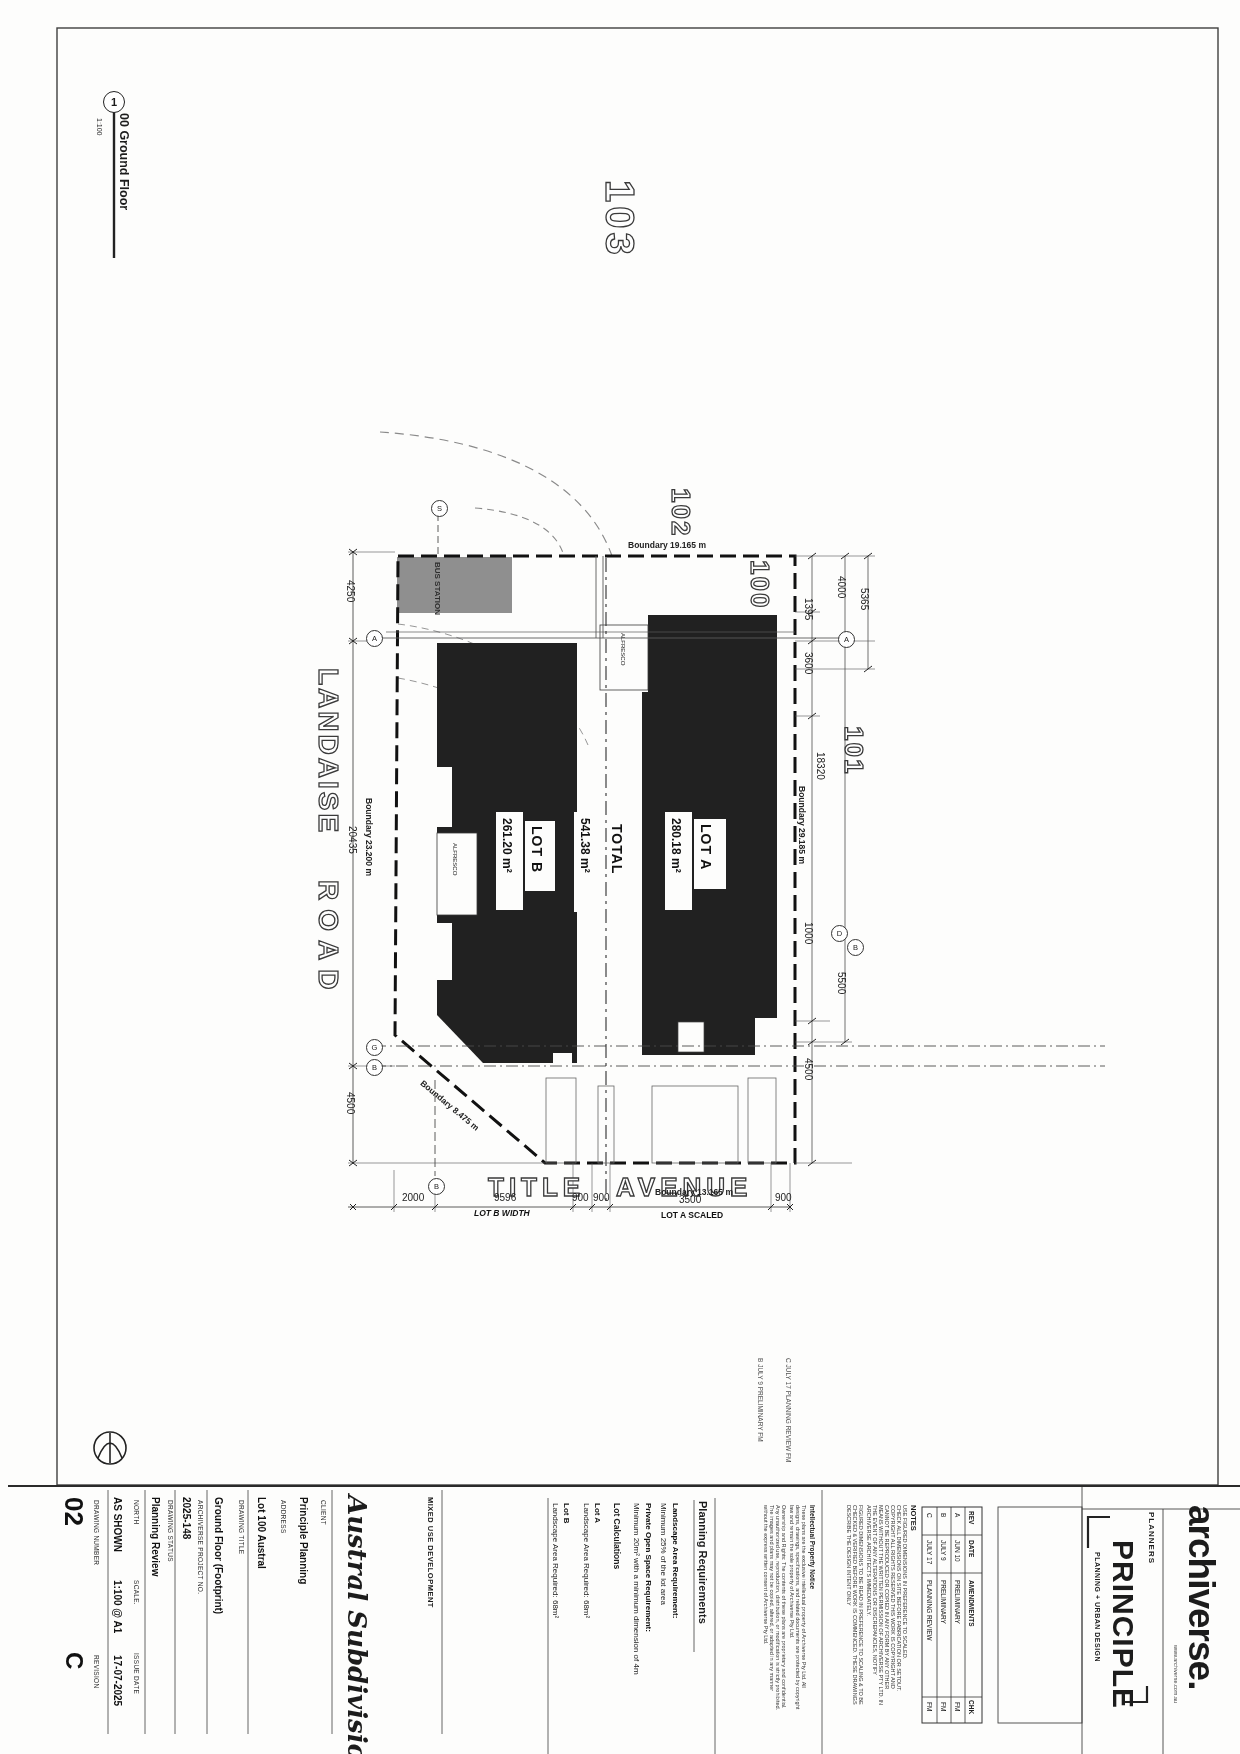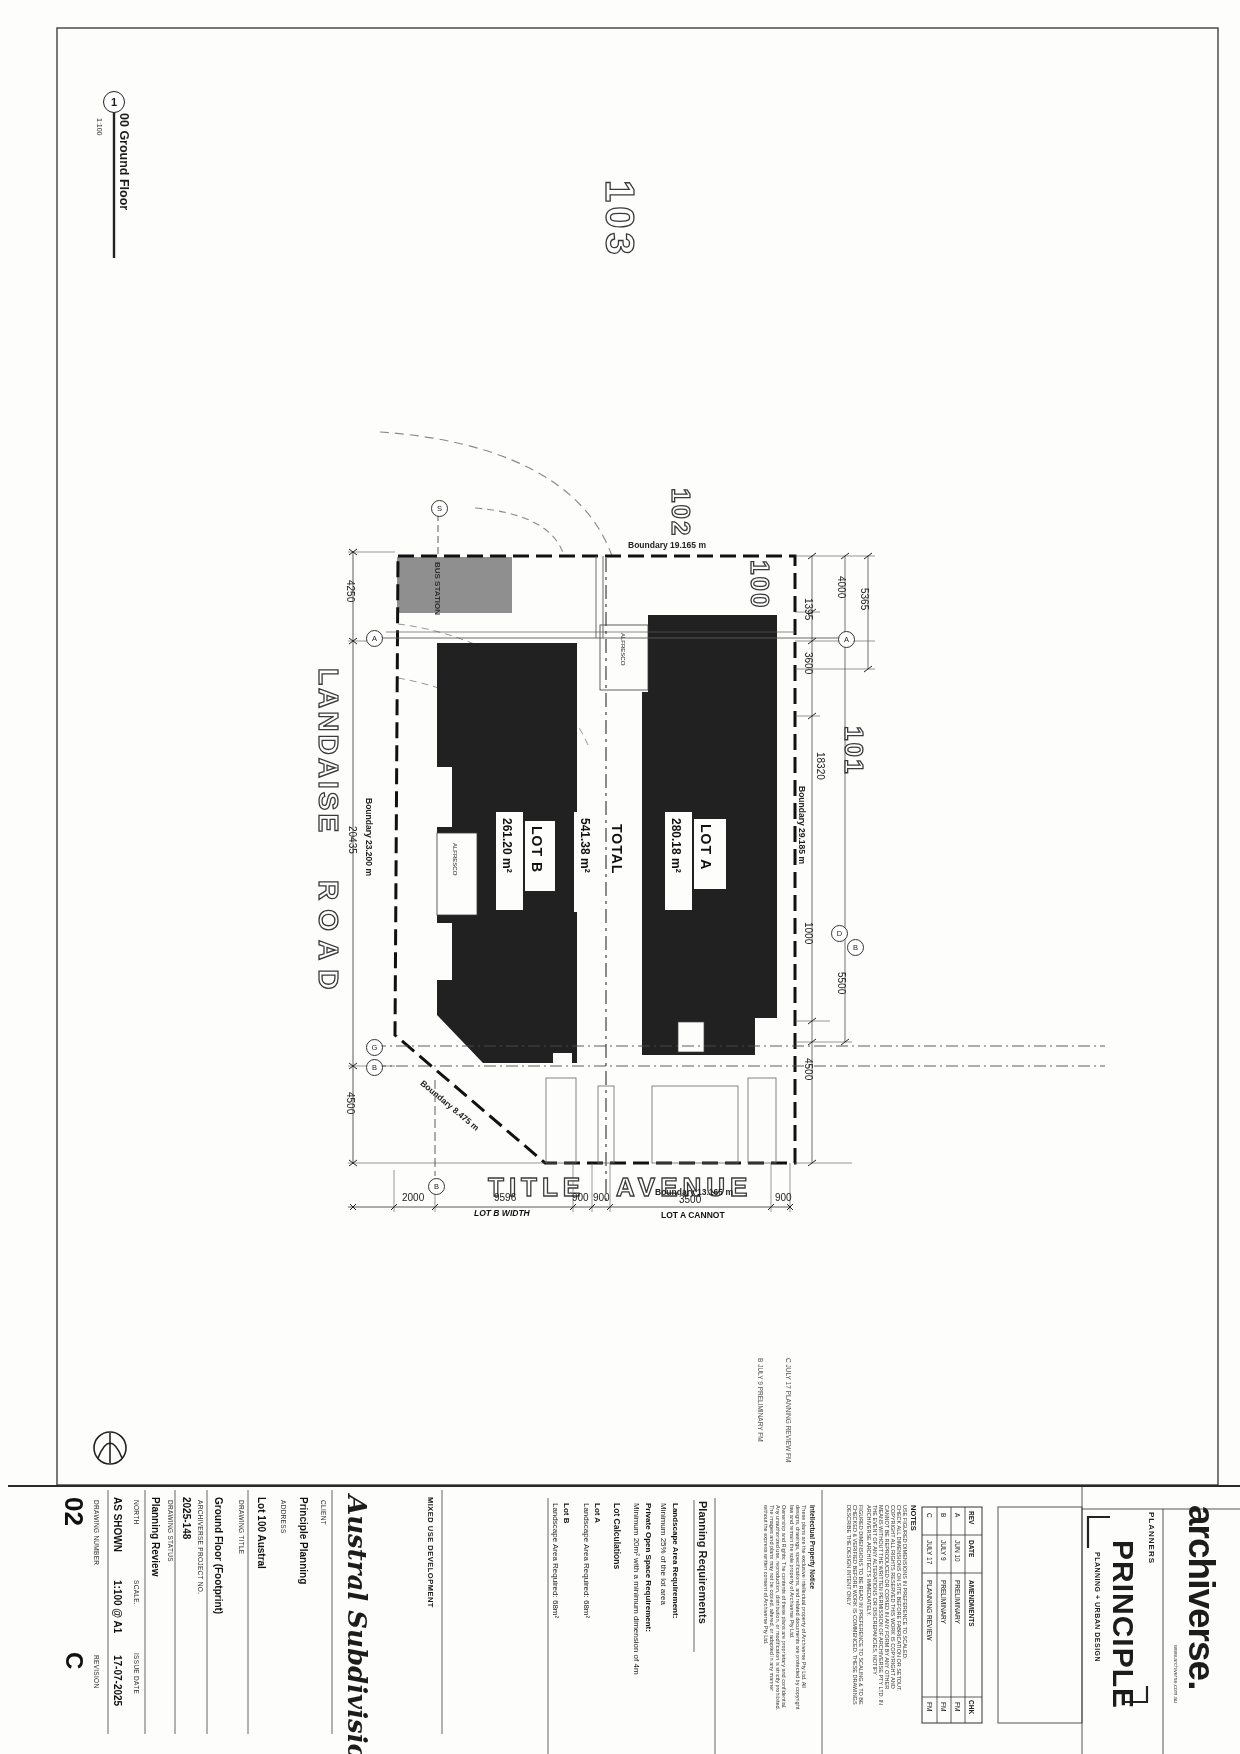--- a/index.html
+++ b/index.html
@@ -169,21 +169,21 @@
   <div class="abs v txt dim" style="left:803px;top:922px;">1000</div>
   <div class="abs v txt dim" style="left:836px;top:972px;">5500</div>
   <div class="abs v txt dim" style="left:803px;top:1058px;">4500</div>
   <div class="abs h txt dim" style="left:402px;top:1192px;">2000</div>
   <div class="abs h txt dim" style="left:494px;top:1192px;">9596</div>
   <div class="abs h txt dim" style="left:572px;top:1192px;">900</div>
   <div class="abs h txt dim" style="left:593px;top:1192px;">900</div>
   <div class="abs h txt dim" style="left:679px;top:1194px;">3500</div>
   <div class="abs h txt dim" style="left:775px;top:1192px;">900</div>
   <div class="abs h txt dimb" style="left:474px;top:1208px;font-style:italic;">LOT B WIDTH</div>
-  <div class="abs h txt dimb" style="left:661px;top:1210px;">LOT A CANNOT</div>
+  <div class="abs h txt dimb" style="left:661px;top:1210px;">LOT A SCALED</div>
 
   <div class="abs v txt ghost" style="left:757px;top:1358px;">B   JULY 9   PRELIMINARY   FM</div>
   <div class="abs v txt ghost" style="left:785px;top:1358px;">C   JULY 17   PLANNING REVIEW   FM</div>
 
   <div class="abs v txt tb-big" style="left:58px;top:1497px;">02</div>
   <div class="abs v txt tb-lbl" style="left:93px;top:1500px;">DRAWING NUMBER</div>
   <div class="abs v txt tb-big" style="left:60px;top:1652px;font-size:24px;">C</div>
   <div class="abs v txt tb-lbl" style="left:93px;top:1655px;">REVISION</div>
 
   <div class="abs v txt tb-val" style="left:112px;top:1497px;">AS SHOWN</div>

